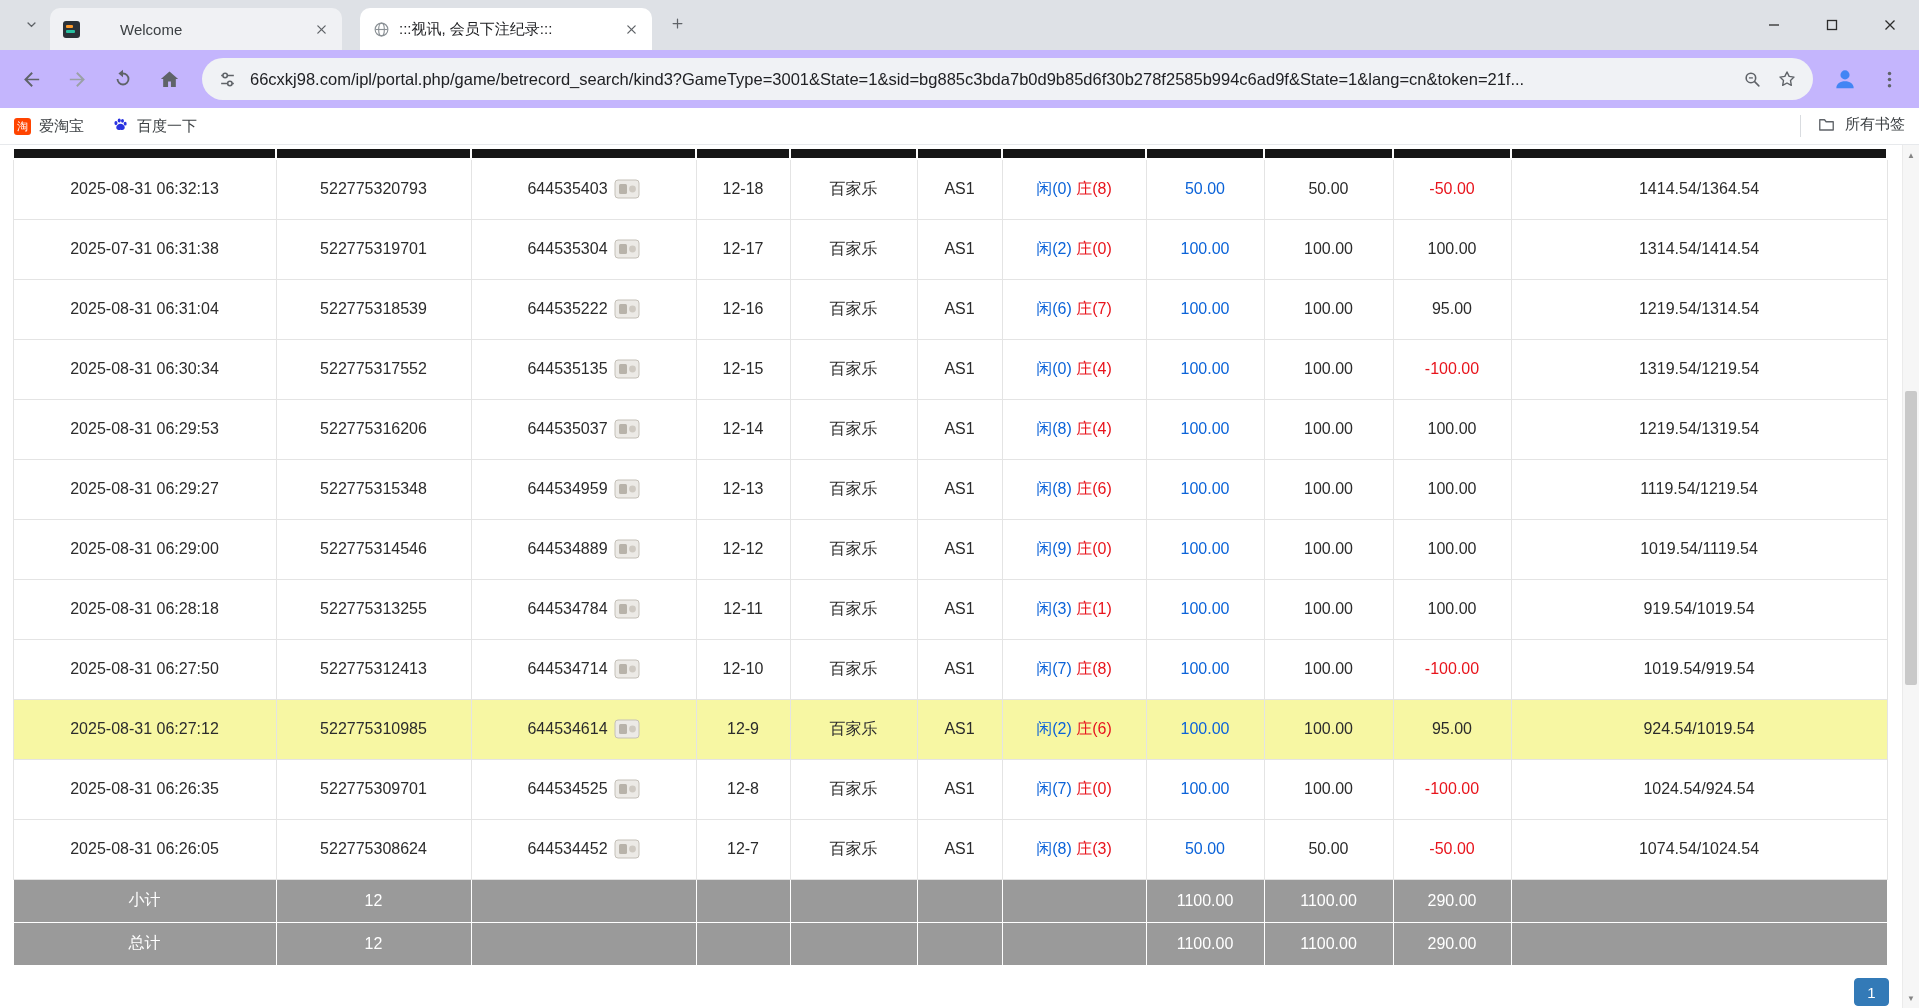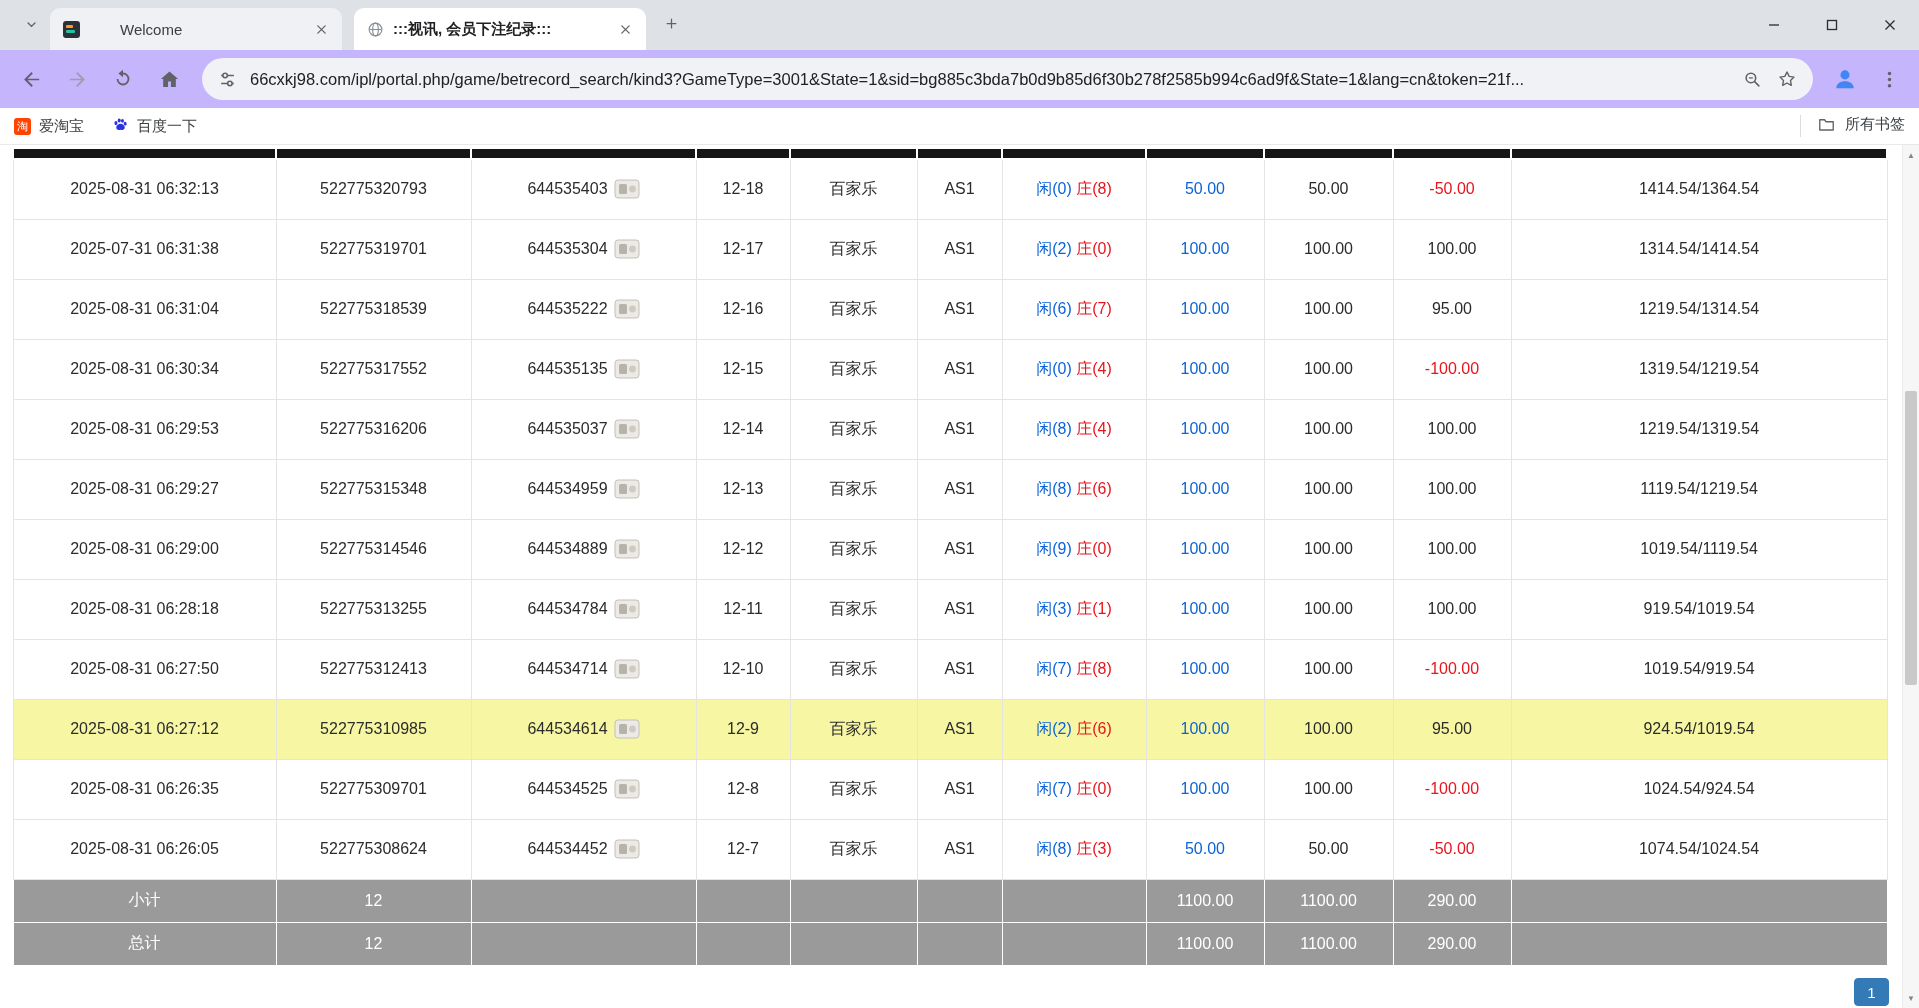--- a/index.html
+++ b/index.html
@@ -15,22 +15,22 @@
     padding-left:8px; position:relative;
   }
   .tab-search-btn {
     width:34px; height:34px; margin:0 2px 7px 6px; border:none; background:transparent;
     display:flex; align-items:center; justify-content:center; border-radius:50%; cursor:pointer;
   }
   .tab {
     width:292px; height:42px; border-radius:10px 10px 0 0; display:flex; align-items:center;
     padding:0 10px 0 12px; gap:9px; cursor:pointer;
   }
-  .tab.inactive { background:rgba(255,255,255,.55); margin-right:12px;gap:40px; }
-  .tab.active { background:#ffffff;font-weight:bold; }
+  .tab.inactive { background:rgba(255,255,255,.55); margin-right:18px;gap:40px; }
+  .tab.active { background:#ffffff; }
   .tab-title {
     flex:1; font-size:15px; color:#3c4043; white-space:nowrap; overflow:hidden;
     text-overflow:ellipsis;
   }
   .tab.active .tab-title { color:#202124; }
   .tab-close {
     width:22px; height:22px; border:none; background:transparent; border-radius:50%;
     display:flex; align-items:center; justify-content:center; cursor:pointer; flex:none;
   }
   .favicon { width:18px; height:18px; flex:none; display:flex; align-items:center; justify-content:center; }

